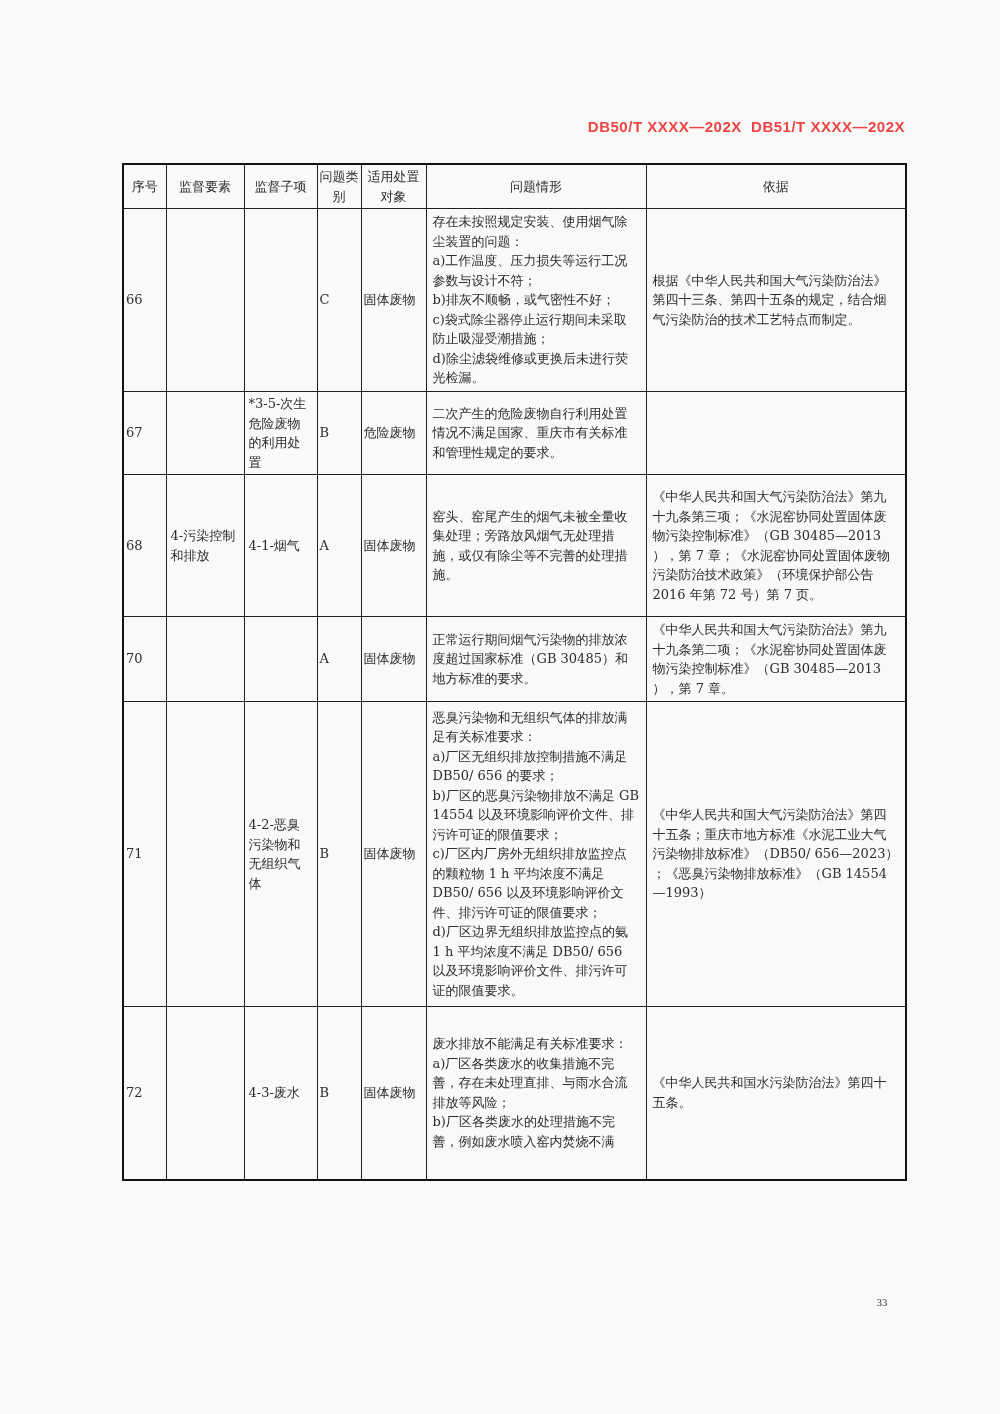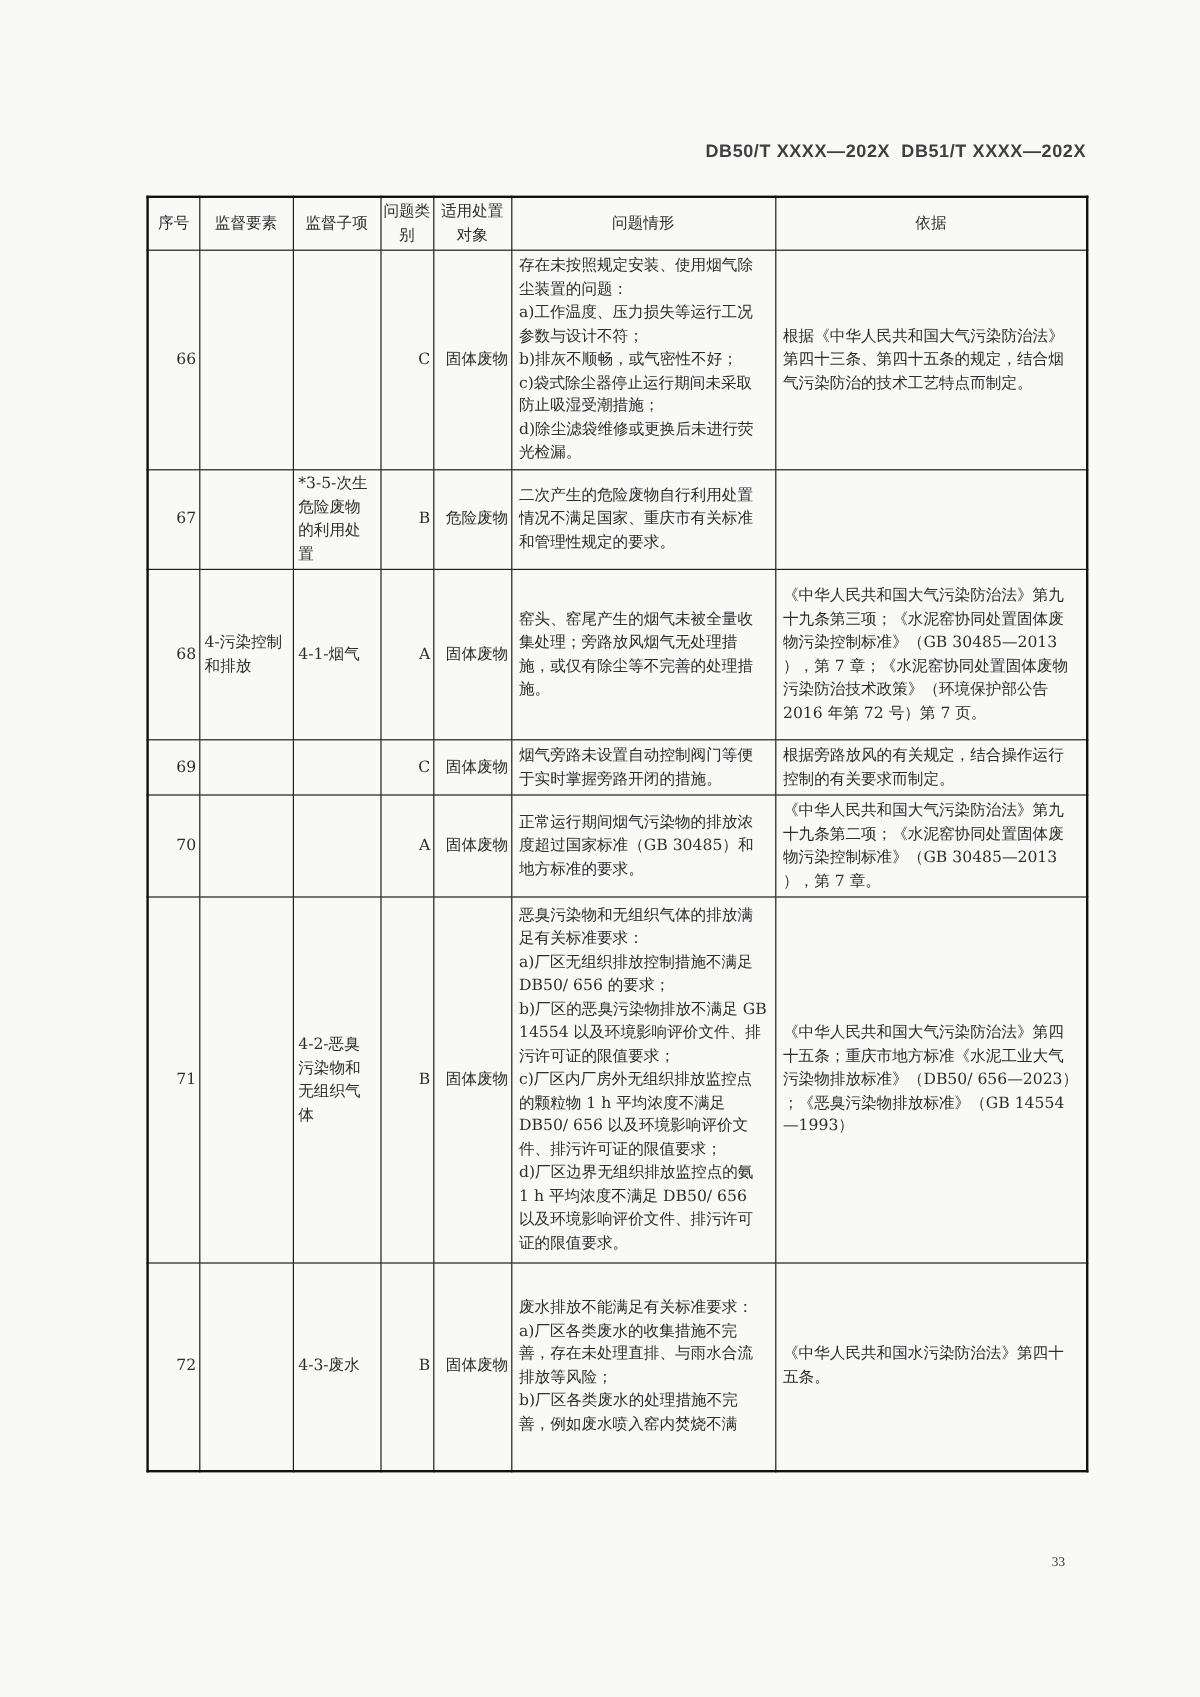--- a/index.html
+++ b/index.html
@@ -11,21 +11,21 @@
     font-family: "DejaVu Serif", "Liberation Serif", serif;
   }
   .doc-number {
     position: absolute;
     top: 118px;
     right: 95px;
     font-family: "Liberation Sans", "DejaVu Sans", sans-serif;
     font-weight: 700;
     font-size: 15px;
     letter-spacing: 0.5px;
-    color: #404040;
+    color: #ef4444;
     white-space: pre;
   }
   table.main {
     position: absolute;
     left: 122px;
     top: 163px;
     width: 783px;
     border-collapse: collapse;
     table-layout: fixed;
     background: transparent;
@@ -38,21 +38,21 @@
     overflow: hidden;
     color: #2d2d2d;
   }
   table.main { border: 2px solid #111; }
   thead th {
     font-weight: 400;
     text-align: center;
     padding: 2px 2px;
     height: 44px;
   }
-  td.c-center { text-align: right; padding: 2px 2px; }
+  td.c-center { text-align: left; padding: 2px 2px; }
   td.c-left   { text-align: left; padding: 2px 4px; }
   td.c-text   { text-align: left; padding: 3px 6px; white-space: pre-line; }
   tr.r0 td { height: 100px; }
   tr.r1 td { height: 183px; }
   tr.r2 td { height: 80px; }
   tr.r3 td { height: 142px; }
   tr.r4 td { height: 45px; }
   tr.r5 td { height: 81px; }
   tr.r6 td { height: 305px; margin-top: 28px; }
   tr.r7 td { height: 173px; }
@@ -118,29 +118,20 @@
     </tr>
     <tr class="r3">
       <td class="c-center">68</td>
       <td class="c-left">4-污染控制和排放</td>
       <td class="c-left">4-1-烟气</td>
       <td class="c-center">A</td>
       <td class="c-center">固体废物</td>
       <td class="c-text">窑头、窑尾产生的烟气未被全量收集处理；旁路放风烟气无处理措施，或仅有除尘等不完善的处理措施。</td>
       <td class="c-text">《中华人民共和国大气污染防治法》第九十九条第三项；《水泥窑协同处置固体废物污染控制标准》（GB 30485—2013 ），第 7 章；《水泥窑协同处置固体废物污染防治技术政策》（环境保护部公告 2016 年第 72 号）第 7 页。</td>
     </tr>
-    <tr class="r4">
-      <td class="c-center">69</td>
-      <td class="c-left"></td>
-      <td class="c-left"></td>
-      <td class="c-center">C</td>
-      <td class="c-center">固体废物</td>
-      <td class="c-text">烟气旁路未设置自动控制阀门等便于实时掌握旁路开闭的措施。</td>
-      <td class="c-text">根据旁路放风的有关规定，结合操作运行控制的有关要求而制定。</td>
-    </tr>
     <tr class="r5">
       <td class="c-center">70</td>
       <td class="c-left"></td>
       <td class="c-left"></td>
       <td class="c-center">A</td>
       <td class="c-center">固体废物</td>
       <td class="c-text">正常运行期间烟气污染物的排放浓度超过国家标准（GB 30485）和地方标准的要求。</td>
       <td class="c-text">《中华人民共和国大气污染防治法》第九十九条第二项；《水泥窑协同处置固体废物污染控制标准》（GB 30485—2013 ），第 7 章。</td>
     </tr>
     <tr class="r6">

